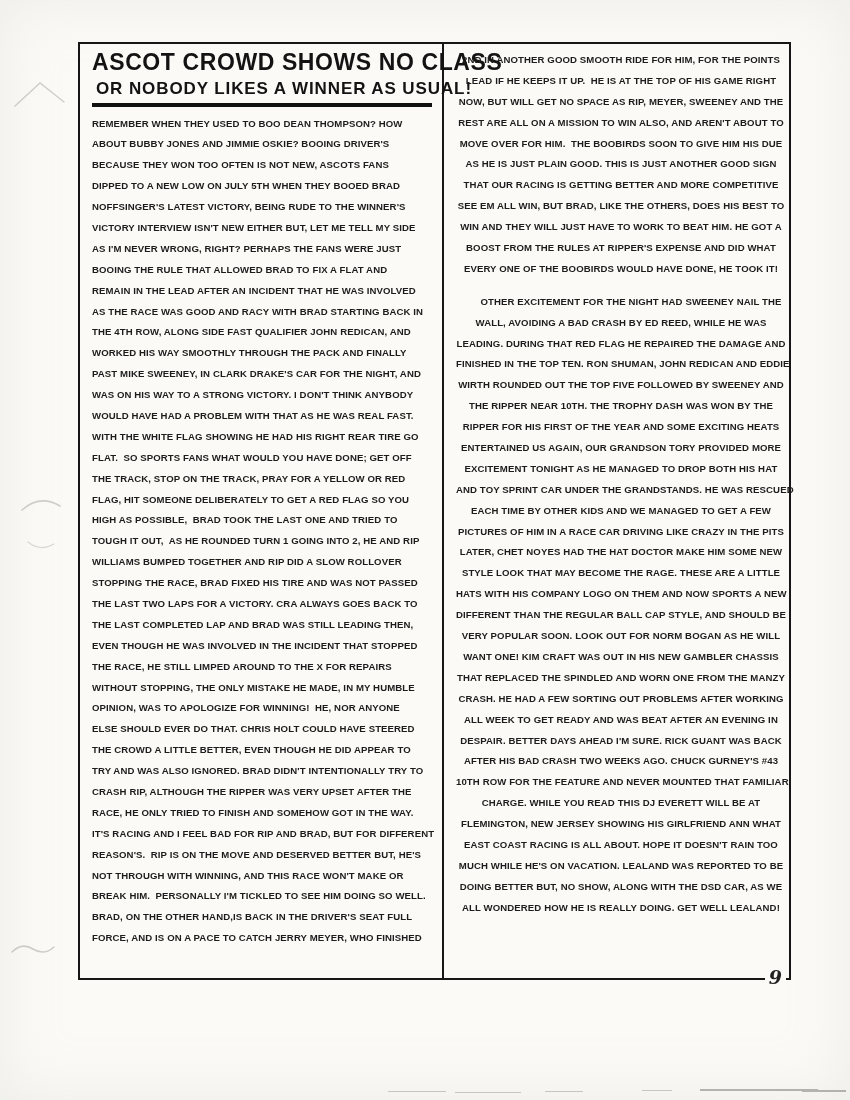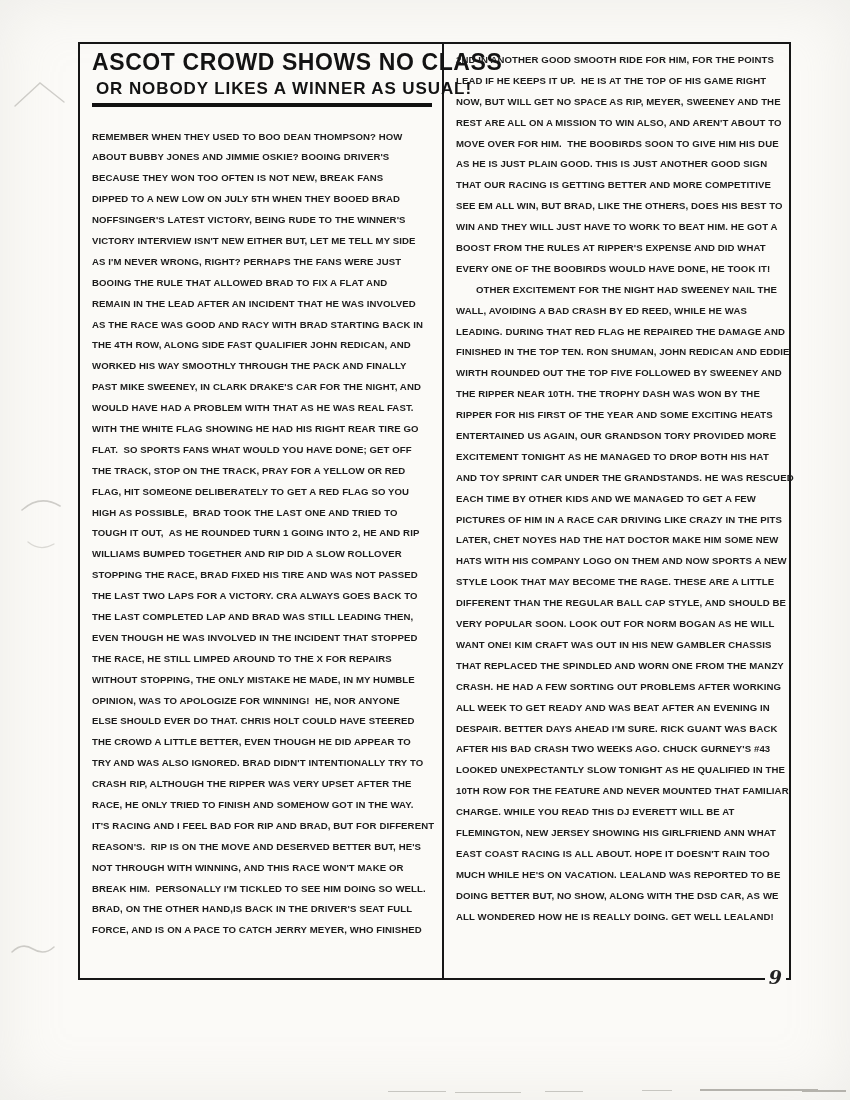--- a/index.html
+++ b/index.html
@@ -37,20 +37,21 @@
     position: absolute;
     left: 12px;
     top: 5px;
     width: 346px;
   }
   .col-right {
     position: absolute;
     left: 376px;
     top: 6px;
     width: 330px;
+    text-align: center;
   }
   .headline {
     margin: 0;
     font-size: 23px;
     font-weight: bold;
     letter-spacing: 0.6px;
     color: #131313;
     white-space: nowrap;
   }
   .subhead {
@@ -61,34 +62,34 @@
     color: #131313;
     white-space: nowrap;
   }
   .rule {
     width: 340px;
     height: 3.5px;
     background: #111;
     margin-top: 4px;
   }
   .bodytext {
-    margin-top: 20px;
+    margin-top: 7px;
     font-size: 9.6px;
     font-weight: bold;
     color: #1c1c1c;
     letter-spacing: 0.1px;
   }
   .col-right .bodytext { margin-top: 0; }
   .line {
     height: 20.9px;
     line-height: 20.9px;
     white-space: pre;
   }
   .para2 { margin-top: 20.9px; }
-  .para2 .line:first-child { text-indent: 20px; }
+  .para2 .line:first-child { text-indent: 20px; margin-top: 12px; }
   .pagenum {
     position: absolute;
     right: 3px;
     bottom: -8px;
     font-family: "DejaVu Serif", serif;
     font-style: italic;
     font-weight: bold;
     font-size: 19px;
     color: #222;
     background: #fbfaf7;
@@ -124,31 +125,32 @@
 
     <div class="divider"></div>
 
     <div class="col-left">
       <h1 class="headline">ASCOT CROWD SHOWS NO CLASS</h1>
       <h2 class="subhead">OR NOBODY LIKES A WINNER AS USUAL!</h2>
       <div class="rule"></div>
       <div class="bodytext">
           <div class="line">REMEMBER WHEN THEY USED TO BOO DEAN THOMPSON? HOW</div>
           <div class="line">ABOUT BUBBY JONES AND JIMMIE OSKIE? BOOING DRIVER'S</div>
-          <div class="line">BECAUSE THEY WON TOO OFTEN IS NOT NEW, BREAK FANS</div>
+          <div class="line">BECAUSE THEY WON TOO OFTEN IS NOT NEW, ASCOTS FANS</div>
           <div class="line">DIPPED TO A NEW LOW ON JULY 5TH WHEN THEY BOOED BRAD</div>
           <div class="line">NOFFSINGER'S LATEST VICTORY, BEING RUDE TO THE WINNER'S</div>
           <div class="line">VICTORY INTERVIEW ISN'T NEW EITHER BUT, LET ME TELL MY SIDE</div>
           <div class="line">AS I'M NEVER WRONG, RIGHT? PERHAPS THE FANS WERE JUST</div>
           <div class="line">BOOING THE RULE THAT ALLOWED BRAD TO FIX A FLAT AND</div>
           <div class="line">REMAIN IN THE LEAD AFTER AN INCIDENT THAT HE WAS INVOLVED</div>
           <div class="line">AS THE RACE WAS GOOD AND RACY WITH BRAD STARTING BACK IN</div>
           <div class="line">THE 4TH ROW, ALONG SIDE FAST QUALIFIER JOHN REDICAN, AND</div>
           <div class="line">WORKED HIS WAY SMOOTHLY THROUGH THE PACK AND FINALLY</div>
           <div class="line">PAST MIKE SWEENEY, IN CLARK DRAKE'S CAR FOR THE NIGHT, AND</div>
+          <div class="line">WAS ON HIS WAY TO A STRONG VICTORY. I DON'T THINK ANYBODY</div>
           <div class="line">WOULD HAVE HAD A PROBLEM WITH THAT AS HE WAS REAL FAST.</div>
           <div class="line">WITH THE WHITE FLAG SHOWING HE HAD HIS RIGHT REAR TIRE GO</div>
           <div class="line">FLAT.  SO SPORTS FANS WHAT WOULD YOU HAVE DONE; GET OFF</div>
           <div class="line">THE TRACK, STOP ON THE TRACK, PRAY FOR A YELLOW OR RED</div>
           <div class="line">FLAG, HIT SOMEONE DELIBERATELY TO GET A RED FLAG SO YOU</div>
           <div class="line">HIGH AS POSSIBLE,  BRAD TOOK THE LAST ONE AND TRIED TO</div>
           <div class="line">TOUGH IT OUT,  AS HE ROUNDED TURN 1 GOING INTO 2, HE AND RIP</div>
           <div class="line">WILLIAMS BUMPED TOGETHER AND RIP DID A SLOW ROLLOVER</div>
           <div class="line">STOPPING THE RACE, BRAD FIXED HIS TIRE AND WAS NOT PASSED</div>
           <div class="line">THE LAST TWO LAPS FOR A VICTORY. CRA ALWAYS GOES BACK TO</div>
@@ -192,31 +194,30 @@
           <div class="line">FINISHED IN THE TOP TEN. RON SHUMAN, JOHN REDICAN AND EDDIE</div>
           <div class="line">WIRTH ROUNDED OUT THE TOP FIVE FOLLOWED BY SWEENEY AND</div>
           <div class="line">THE RIPPER NEAR 10TH. THE TROPHY DASH WAS WON BY THE</div>
           <div class="line">RIPPER FOR HIS FIRST OF THE YEAR AND SOME EXCITING HEATS</div>
           <div class="line">ENTERTAINED US AGAIN, OUR GRANDSON TORY PROVIDED MORE</div>
           <div class="line">EXCITEMENT TONIGHT AS HE MANAGED TO DROP BOTH HIS HAT</div>
           <div class="line">AND TOY SPRINT CAR UNDER THE GRANDSTANDS. HE WAS RESCUED</div>
           <div class="line">EACH TIME BY OTHER KIDS AND WE MANAGED TO GET A FEW</div>
           <div class="line">PICTURES OF HIM IN A RACE CAR DRIVING LIKE CRAZY IN THE PITS</div>
           <div class="line">LATER, CHET NOYES HAD THE HAT DOCTOR MAKE HIM SOME NEW</div>
+          <div class="line">STYLE LOOK THAT MAY BECOME THE RAGE. THESE ARE A LITTLE</div>
           <div class="line">HATS WITH HIS COMPANY LOGO ON THEM AND NOW SPORTS A NEW</div>
-          <div class="line">STYLE LOOK THAT MAY BECOME THE RAGE. THESE ARE A LITTLE</div>
           <div class="line">DIFFERENT THAN THE REGULAR BALL CAP STYLE, AND SHOULD BE</div>
           <div class="line">VERY POPULAR SOON. LOOK OUT FOR NORM BOGAN AS HE WILL</div>
           <div class="line">WANT ONE! KIM CRAFT WAS OUT IN HIS NEW GAMBLER CHASSIS</div>
           <div class="line">THAT REPLACED THE SPINDLED AND WORN ONE FROM THE MANZY</div>
           <div class="line">CRASH. HE HAD A FEW SORTING OUT PROBLEMS AFTER WORKING</div>
           <div class="line">ALL WEEK TO GET READY AND WAS BEAT AFTER AN EVENING IN</div>
           <div class="line">DESPAIR. BETTER DAYS AHEAD I'M SURE. RICK GUANT WAS BACK</div>
           <div class="line">AFTER HIS BAD CRASH TWO WEEKS AGO. CHUCK GURNEY'S #43</div>
-          <div class="line">LOOKED UNEXPECTANTLY SLOW TONIGHT AS HE QUALIFIED IN THE</div>
           <div class="line">10TH ROW FOR THE FEATURE AND NEVER MOUNTED THAT FAMILIAR</div>
           <div class="line">CHARGE. WHILE YOU READ THIS DJ EVERETT WILL BE AT</div>
           <div class="line">FLEMINGTON, NEW JERSEY SHOWING HIS GIRLFRIEND ANN WHAT</div>
           <div class="line">EAST COAST RACING IS ALL ABOUT. HOPE IT DOESN'T RAIN TOO</div>
           <div class="line">MUCH WHILE HE'S ON VACATION. LEALAND WAS REPORTED TO BE</div>
           <div class="line">DOING BETTER BUT, NO SHOW, ALONG WITH THE DSD CAR, AS WE</div>
           <div class="line">ALL WONDERED HOW HE IS REALLY DOING. GET WELL LEALAND!</div>
         </div>
     </div>
 

